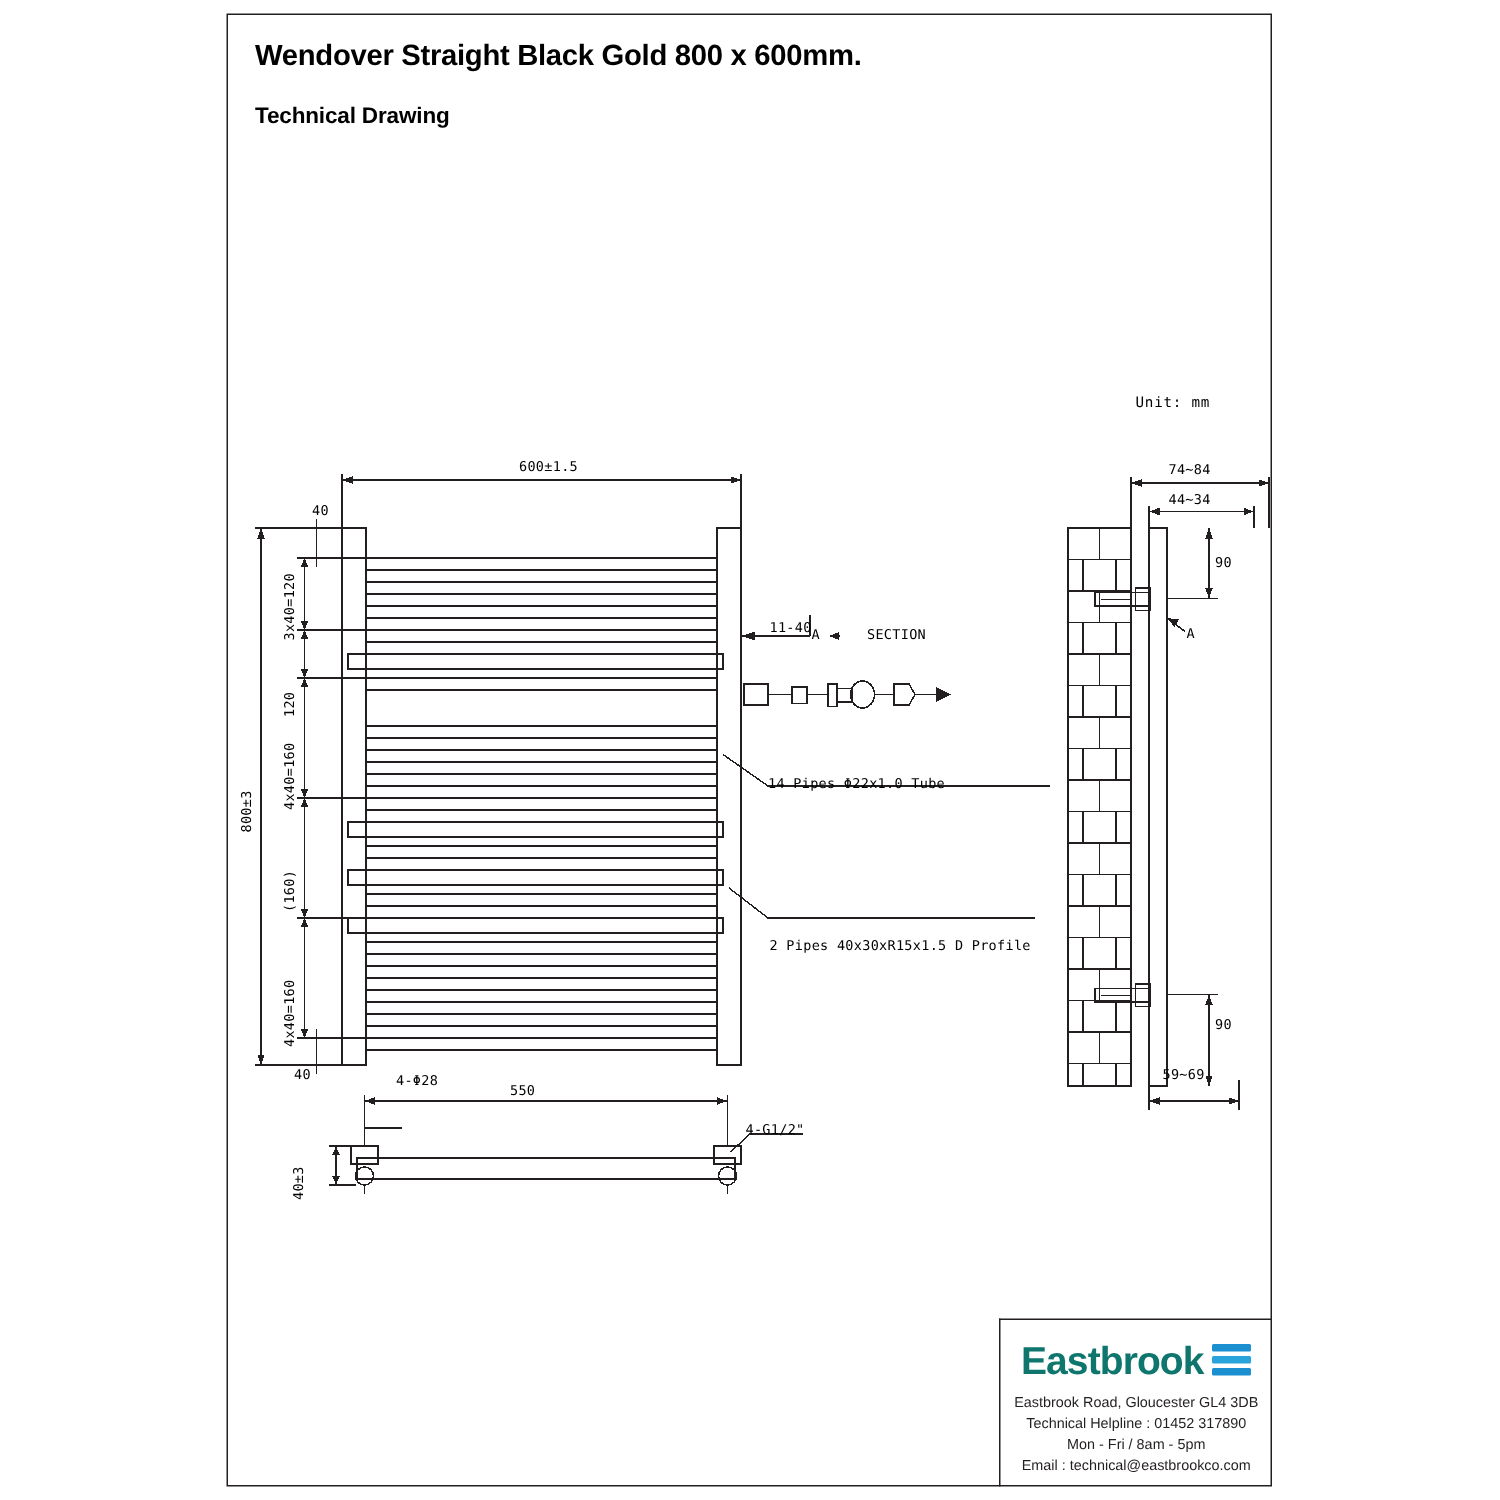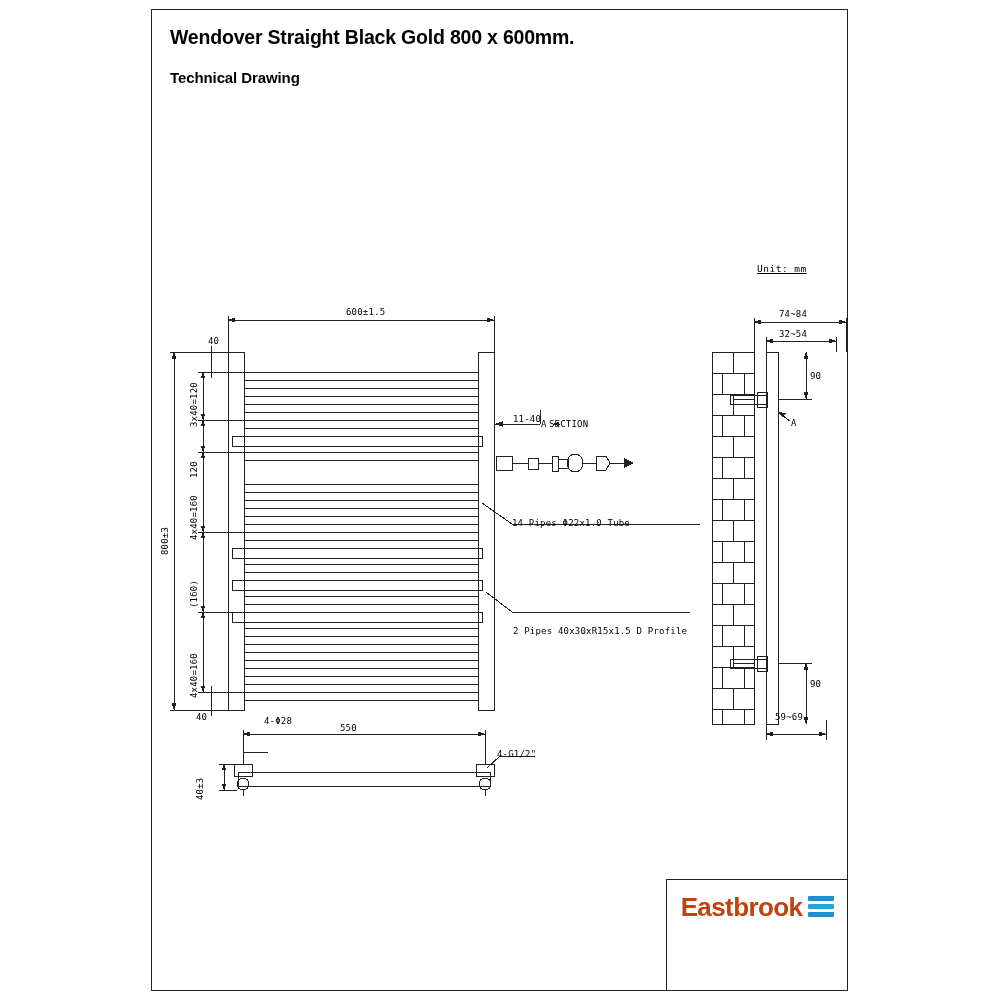--- a/index.html
+++ b/index.html
@@ -49,21 +49,20 @@
     white-space: nowrap;
     margin-top: 18px;
   }
   .unit-label {
     position: absolute;
     left: 757px;
     top: 263px;
     font-family: "DejaVu Sans Mono", monospace;
     font-size: 9.5px;
     letter-spacing: 0.5px;
-    text-decoration: underline;
   }
   .lbl {
     position: absolute;
     font-family: "DejaVu Sans Mono", monospace;
     font-size: 9px;
     white-space: nowrap;
     letter-spacing: 0.2px;
   }
   .lbl.vert {
     transform-origin: left bottom;
@@ -84,21 +83,21 @@
     width: 182px;
     height: 112px;
     border-left: 1px solid #231f20;
     border-top: 1px solid #231f20;
     box-sizing: border-box;
     text-align: center;
   }
   .brand-name {
     font-size: 26px;
     font-weight: bold;
-    color: #c2410c;
+    color: #0f766e;
     letter-spacing: -0.6px;
     display: inline-block;
     vertical-align: middle;
     margin-top: 12px;
   }
   .brand-mark {
     display: inline-block;
     vertical-align: middle;
     margin-top: 12px;
     margin-left: 6px;
@@ -362,34 +361,40 @@
 
   <div class="lbl vert" style="left:170px; top:545px;">800±3</div>
   <div class="lbl vert" style="left:199px; top:417px;">3x40=120</div>
   <div class="lbl vert" style="left:199px; top:468px;">120</div>
   <div class="lbl vert" style="left:199px; top:530px;">4x40=160</div>
   <div class="lbl vert" style="left:199px; top:598px;">(160)</div>
   <div class="lbl vert" style="left:199px; top:688px;">4x40=160</div>
 
   <div class="lbl" style="left:513px; top:414px;">11-40</div>
   <div class="lbl" style="left:541px; top:419px;">A</div>
-  <div class="lbl" style="left:549px; top:419px;">SECTION</div>
+  <div class="lbl" style="left:578px; top:419px;">SECTION</div>
 
   <div class="lbl" style="left:512px; top:518px;">14 Pipes Φ22x1.0 Tube</div>
   <div class="lbl" style="left:513px; top:606px;margin-top:20px;">2 Pipes 40x30xR15x1.5 D Profile</div>
 
   <div class="lbl" style="left:779px; top:309px;">74~84</div>
-  <div class="lbl" style="left:779px; top:329px;">32~54</div>
+  <div class="lbl" style="left:779px; top:329px;">44~34</div>
   <div class="lbl" style="left:810px; top:371px;">90</div>
   <div class="lbl" style="left:810px; top:679px;">90</div>
   <div class="lbl" style="left:775px; top:712px;">59~69</div>
   <div class="lbl" style="left:791px; top:418px;">A</div>
 
   <div class="lbl" style="left:340px; top:723px;">550</div>
   <div class="lbl" style="left:264px; top:716px;">4-Φ28</div>
   <div class="lbl" style="left:497px; top:749px;">4-G1/2"</div>
   <div class="lbl vert" style="left:205px; top:790px;">40±3</div>
 
   <div class="brandbox">
     <span class="brand-name">Eastbrook</span><span class="brand-mark"><i class="b1"></i><i class="b2"></i><i class="b3"></i></span>
+    <div class="brand-lines">
+      <div class="brand-line">Eastbrook Road, Gloucester GL4 3DB</div>
+      <div class="brand-line">Technical Helpline : 01452 317890</div>
+      <div class="brand-line">Mon - Fri / 8am - 5pm</div>
+      <div class="brand-line">Email : technical@eastbrookco.com</div>
+    </div>
   </div>
 
 </div>
 
 </body></html>

